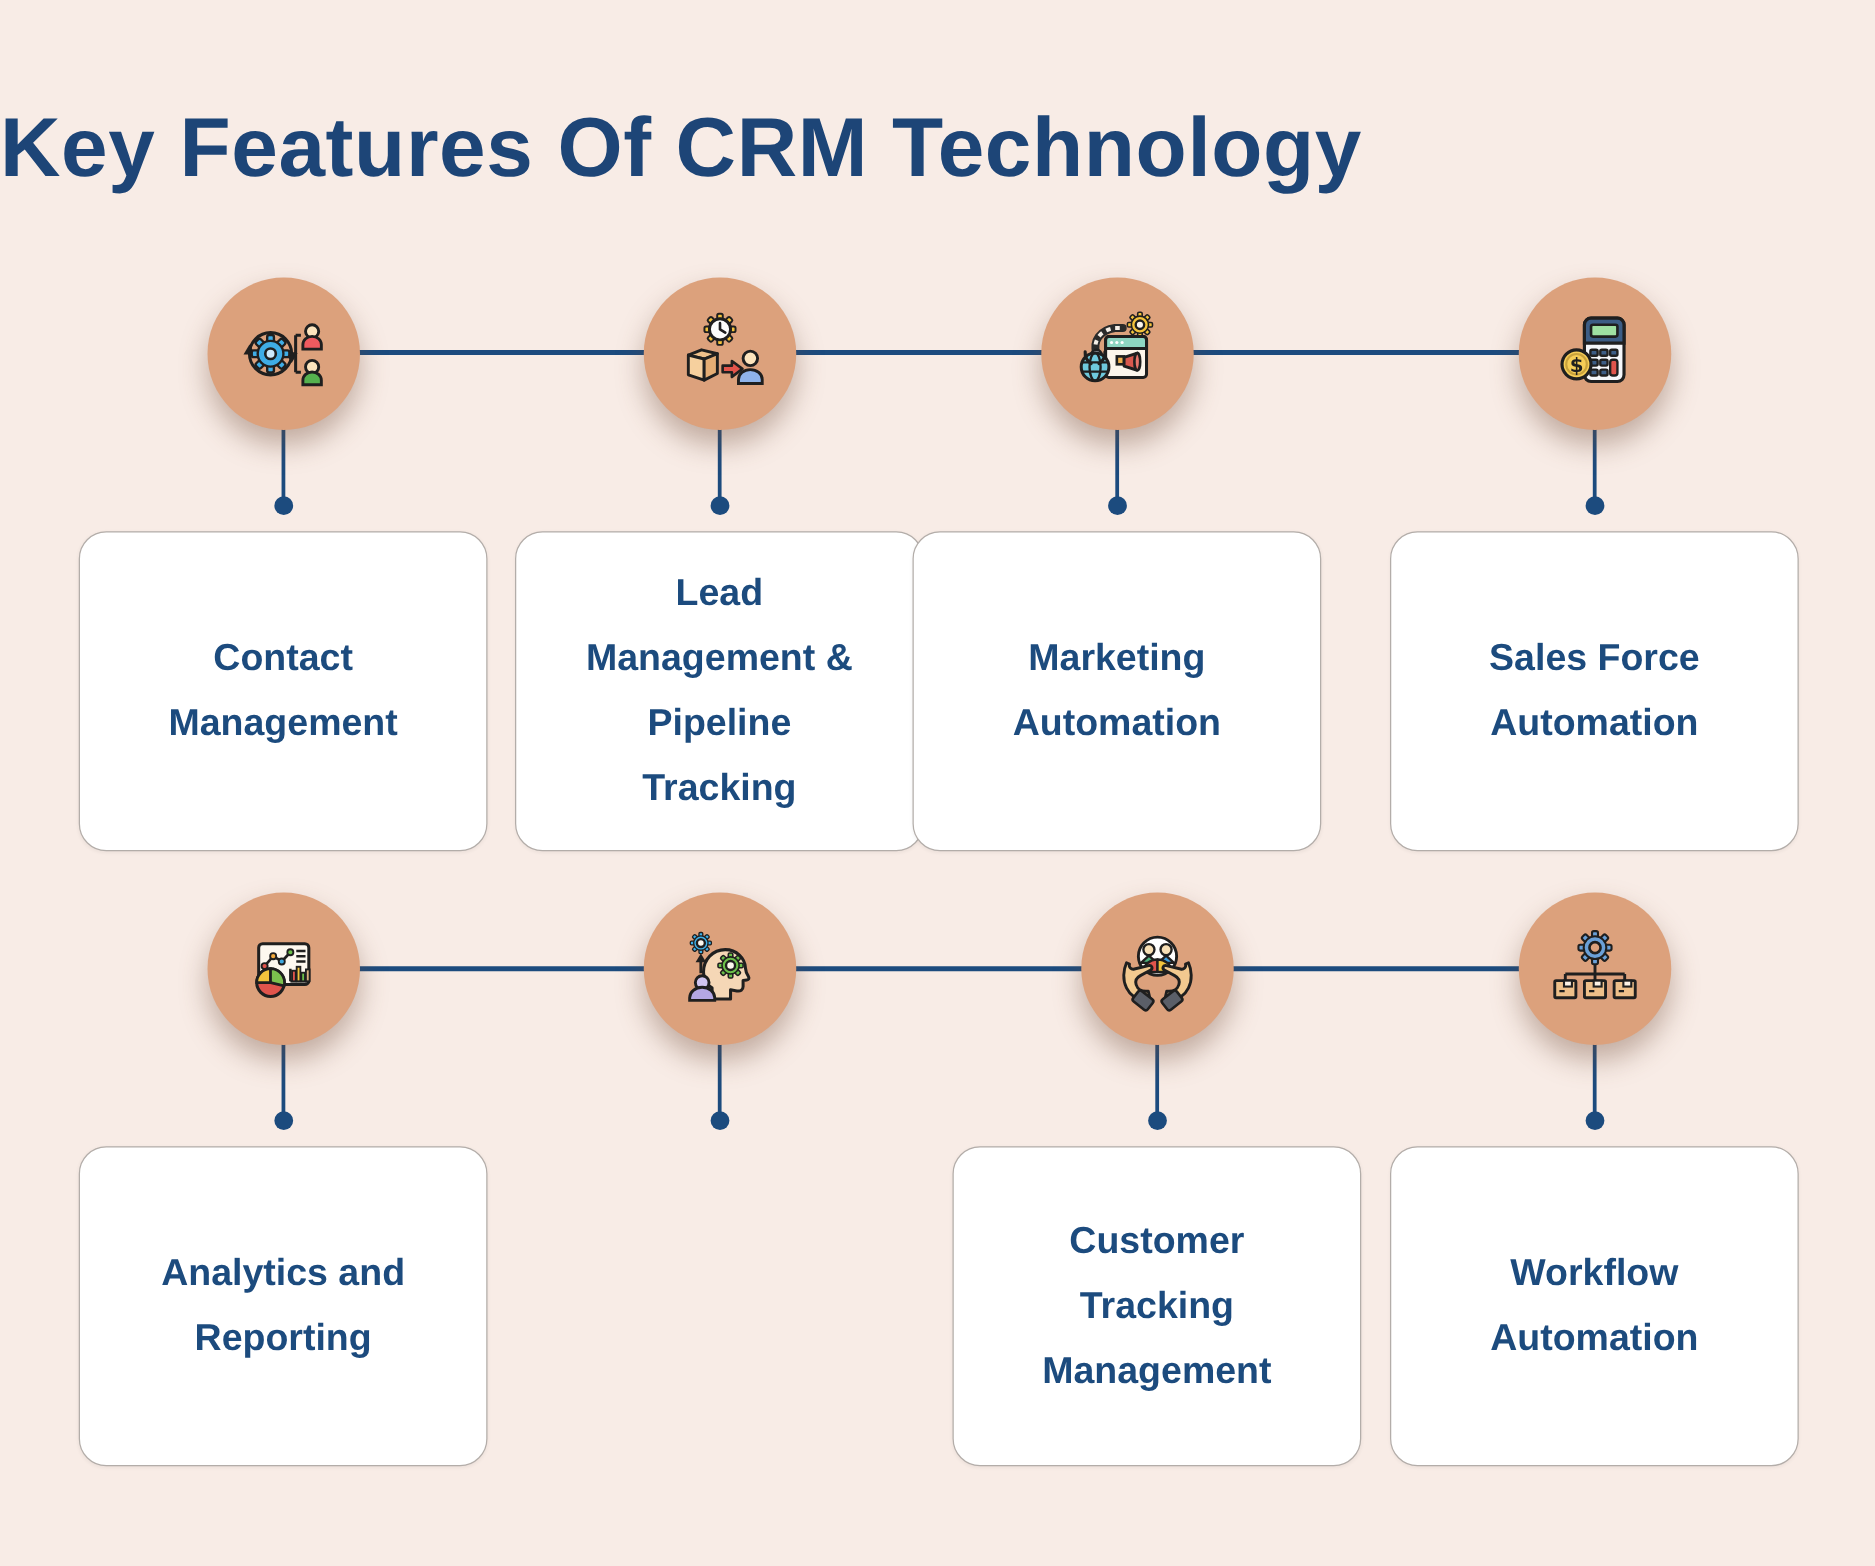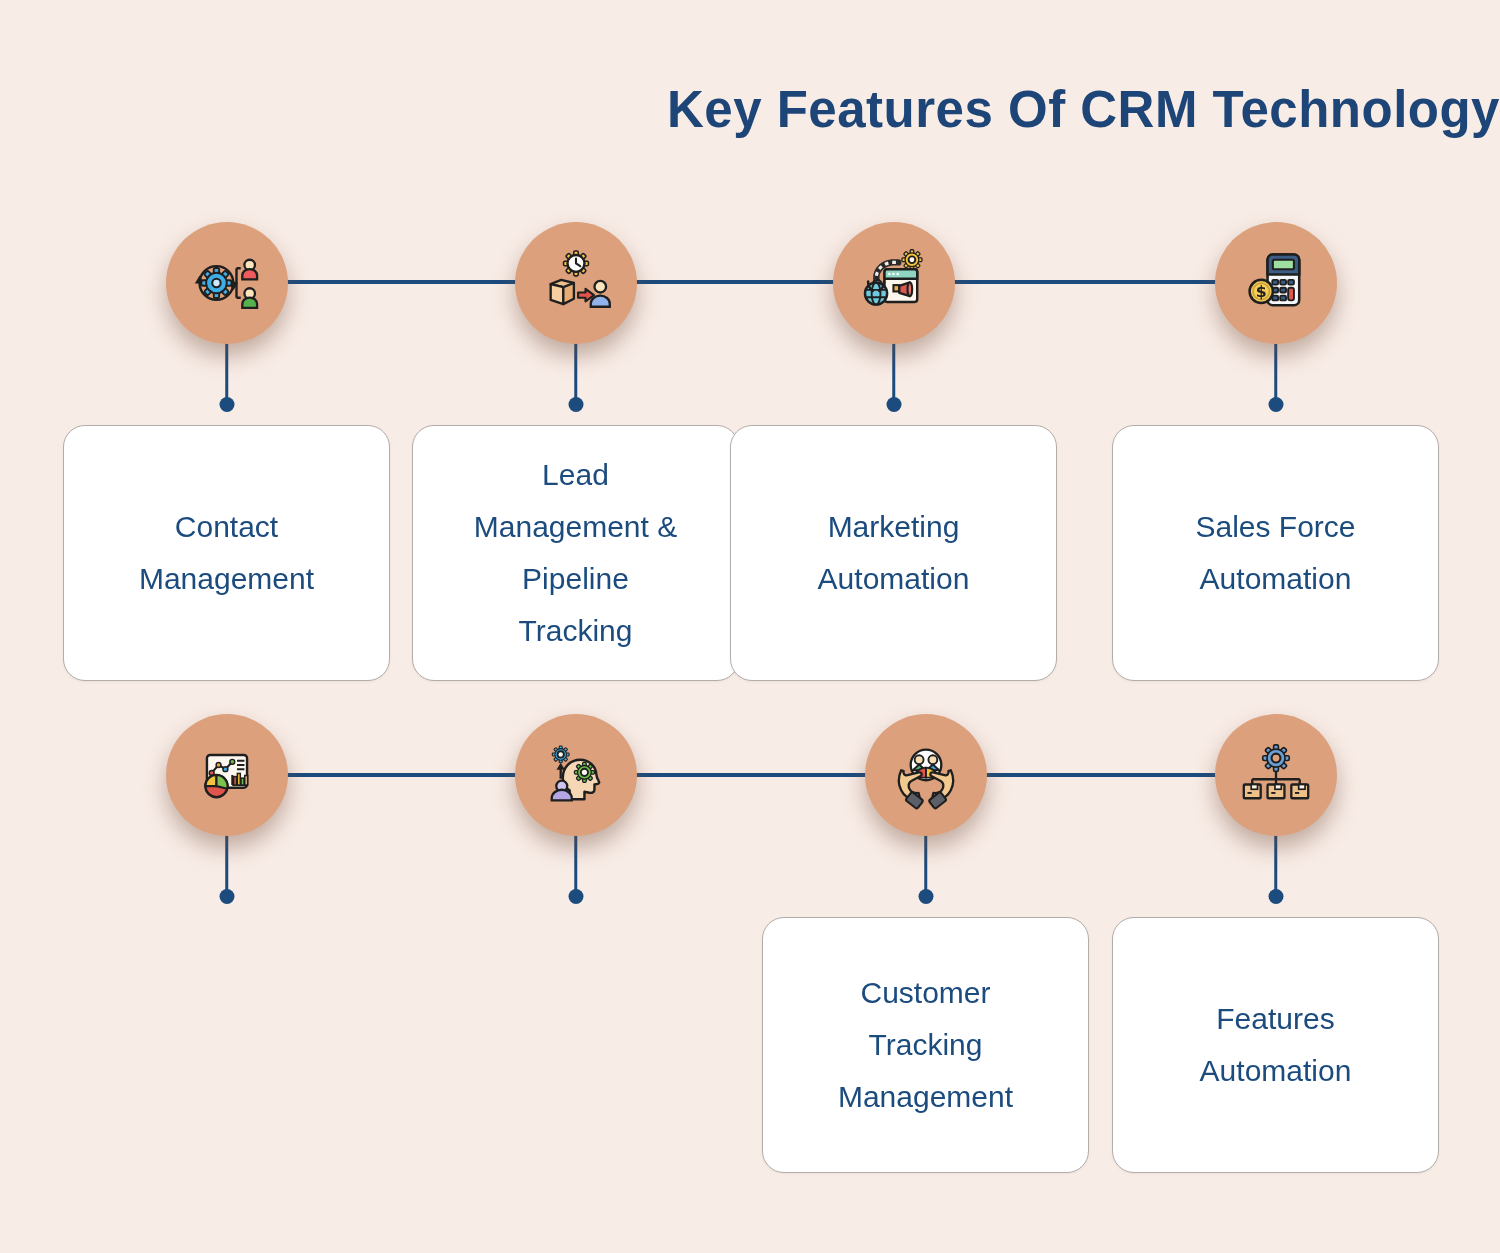--- a/index.html
+++ b/index.html
@@ -1,34 +1,34 @@
 <!DOCTYPE html>
 <html><head>
 <meta charset="utf-8">
 <style>
   html,body{margin:0;padding:0;background:#f8ece6;font-family:"Liberation Sans","DejaVu Sans",sans-serif;}
   .canvas{position:relative;width:1500px;height:1253px;background:#f8ece6;overflow:hidden;}
-  .title{position:absolute;top:80px;left:0;width:100%;margin:0;text-align:right;
-         font-size:51px;font-weight:700;letter-spacing:.5px;color:#1d4577;}
+  .title{position:absolute;top:80px;left:0;width:100%;margin:0;text-align:left;
+         font-size:67px;font-weight:700;letter-spacing:.5px;color:#1d4577;}
   .hline{position:absolute;left:226px;width:1050px;height:3.5px;background:#1c4b7e;z-index:0;}
   .feature{position:absolute;width:327px;height:462px;z-index:1;}
   .circle{position:absolute;left:50%;top:0;transform:translateX(-50%);
           width:122px;height:122px;border-radius:50%;background:#dca17c;
           display:flex;align-items:center;justify-content:center;
           box-shadow:0 12px 22px rgba(109,73,53,.40);z-index:2;}
   .vline{position:absolute;left:50%;transform:translateX(-50%);top:61px;width:3.5px;height:121px;
          background:#1c4b7e;z-index:1;}
   .dot{position:absolute;left:50%;transform:translateX(-50%);top:175px;width:15px;height:15px;
        border-radius:50%;background:#1c4b7e;z-index:2;}
   .card{position:absolute;left:0;top:203px;width:100%;height:256px;box-sizing:border-box;
         background:#ffffff;border:1.5px solid #b3ada9;border-radius:22px;
         display:flex;align-items:center;justify-content:center;
         box-shadow:0 1px 3px rgba(0,0,0,.05);}
   .card .label{white-space:pre-line;text-align:center;font-size:30px;line-height:52px;
-               font-weight:400;color:#1c4b7e;}
+               font-weight:700;color:#1c4b7e;}
   .ficon{display:block;}
   svg text{font-family:"DejaVu Sans",sans-serif;}
 </style>
 </head>
 <body>
 
 <svg width="0" height="0" style="position:absolute" aria-hidden="true">
   <defs>
     <g id="gear" stroke="#1f1f1f" stroke-width="2.4" stroke-linejoin="round">
       <rect x="-3.4" y="-19" width="6.8" height="8" rx="2"></rect>
@@ -189,20 +189,24 @@
         <path d="M41,45.5 H54.5 M41,45.5 V36" stroke="#1f1f1f" stroke-width="1.9" fill="none"></path>
         <rect x="42.3" y="37.5" width="2.8" height="8" fill="#e0544c" stroke="#1f1f1f" stroke-width="1.4"></rect>
         <rect x="45.8" y="34.5" width="2.8" height="11" fill="#f2c33c" stroke="#1f1f1f" stroke-width="1.4"></rect>
         <rect x="49.3" y="39" width="2.8" height="6.5" fill="#6cbf4a" stroke="#1f1f1f" stroke-width="1.4"></rect>
         <rect x="52.8" y="36.5" width="2.8" height="9" fill="#d9b07c" stroke="#1f1f1f" stroke-width="1.4"></rect>
         <circle cx="26" cy="46.5" r="10.5" fill="#e0544c" stroke="#1f1f1f" stroke-width="2.3"></circle>
         <path d="M26,46.5 L15.5,46.5 A10.5,10.5 0 0 1 26,36 Z" fill="#f2c33c" stroke="#1f1f1f" stroke-width="2"></path>
         <path d="M26,46.5 L26,36 A10.5,10.5 0 0 1 36.2,49 Z" fill="#7cc14e" stroke="#1f1f1f" stroke-width="2"></path>
       </svg>
     </div>
+    <div class="card">
+      <div class="label">Analytics and
+Reporting</div>
+    </div>
   </div>
 
   <div class="feature" style="left:412px;top:714px">
     <div class="vline"></div>
     <div class="dot"></div>
     <div class="circle">
       <svg class="ficon" width="76" height="76" viewBox="0 0 72 72">
         <path d="M30,59 v-8.5 C26,48.5 23.5,44 23.5,38.5 C23.5,29 30.5,21.5 40,21.5
                  C48.5,21.5 55,28 55.3,35.5 C55.4,38.3 56.6,40.3 57.6,42
                  C58.3,43.2 57.8,44.3 56.3,44.5 L53.5,44.9 V49.5
@@ -263,18 +267,18 @@
           <rect x="28" y="45" width="16" height="13" rx="1" fill="#eec08a" stroke="#1f1f1f" stroke-width="2.2"></rect>
           <rect x="35" y="45" width="6" height="4.5" fill="#fdf3e6" stroke="#1f1f1f" stroke-width="1.6"></rect>
           <path d="M31.5,53 h4" stroke="#1f1f1f" stroke-width="1.8"></path>
           <rect x="50.5" y="45" width="16" height="13" rx="1" fill="#eec08a" stroke="#1f1f1f" stroke-width="2.2"></rect>
           <rect x="57.5" y="45" width="6" height="4.5" fill="#fdf3e6" stroke="#1f1f1f" stroke-width="1.6"></rect>
           <path d="M54,53 h4" stroke="#1f1f1f" stroke-width="1.8"></path>
         </g>
       </svg>
     </div>
     <div class="card">
-      <div class="label">Features
+      <div class="label">Workflow
 Automation</div>
     </div>
   </div>
 
 </div>
 
 </body></html>

